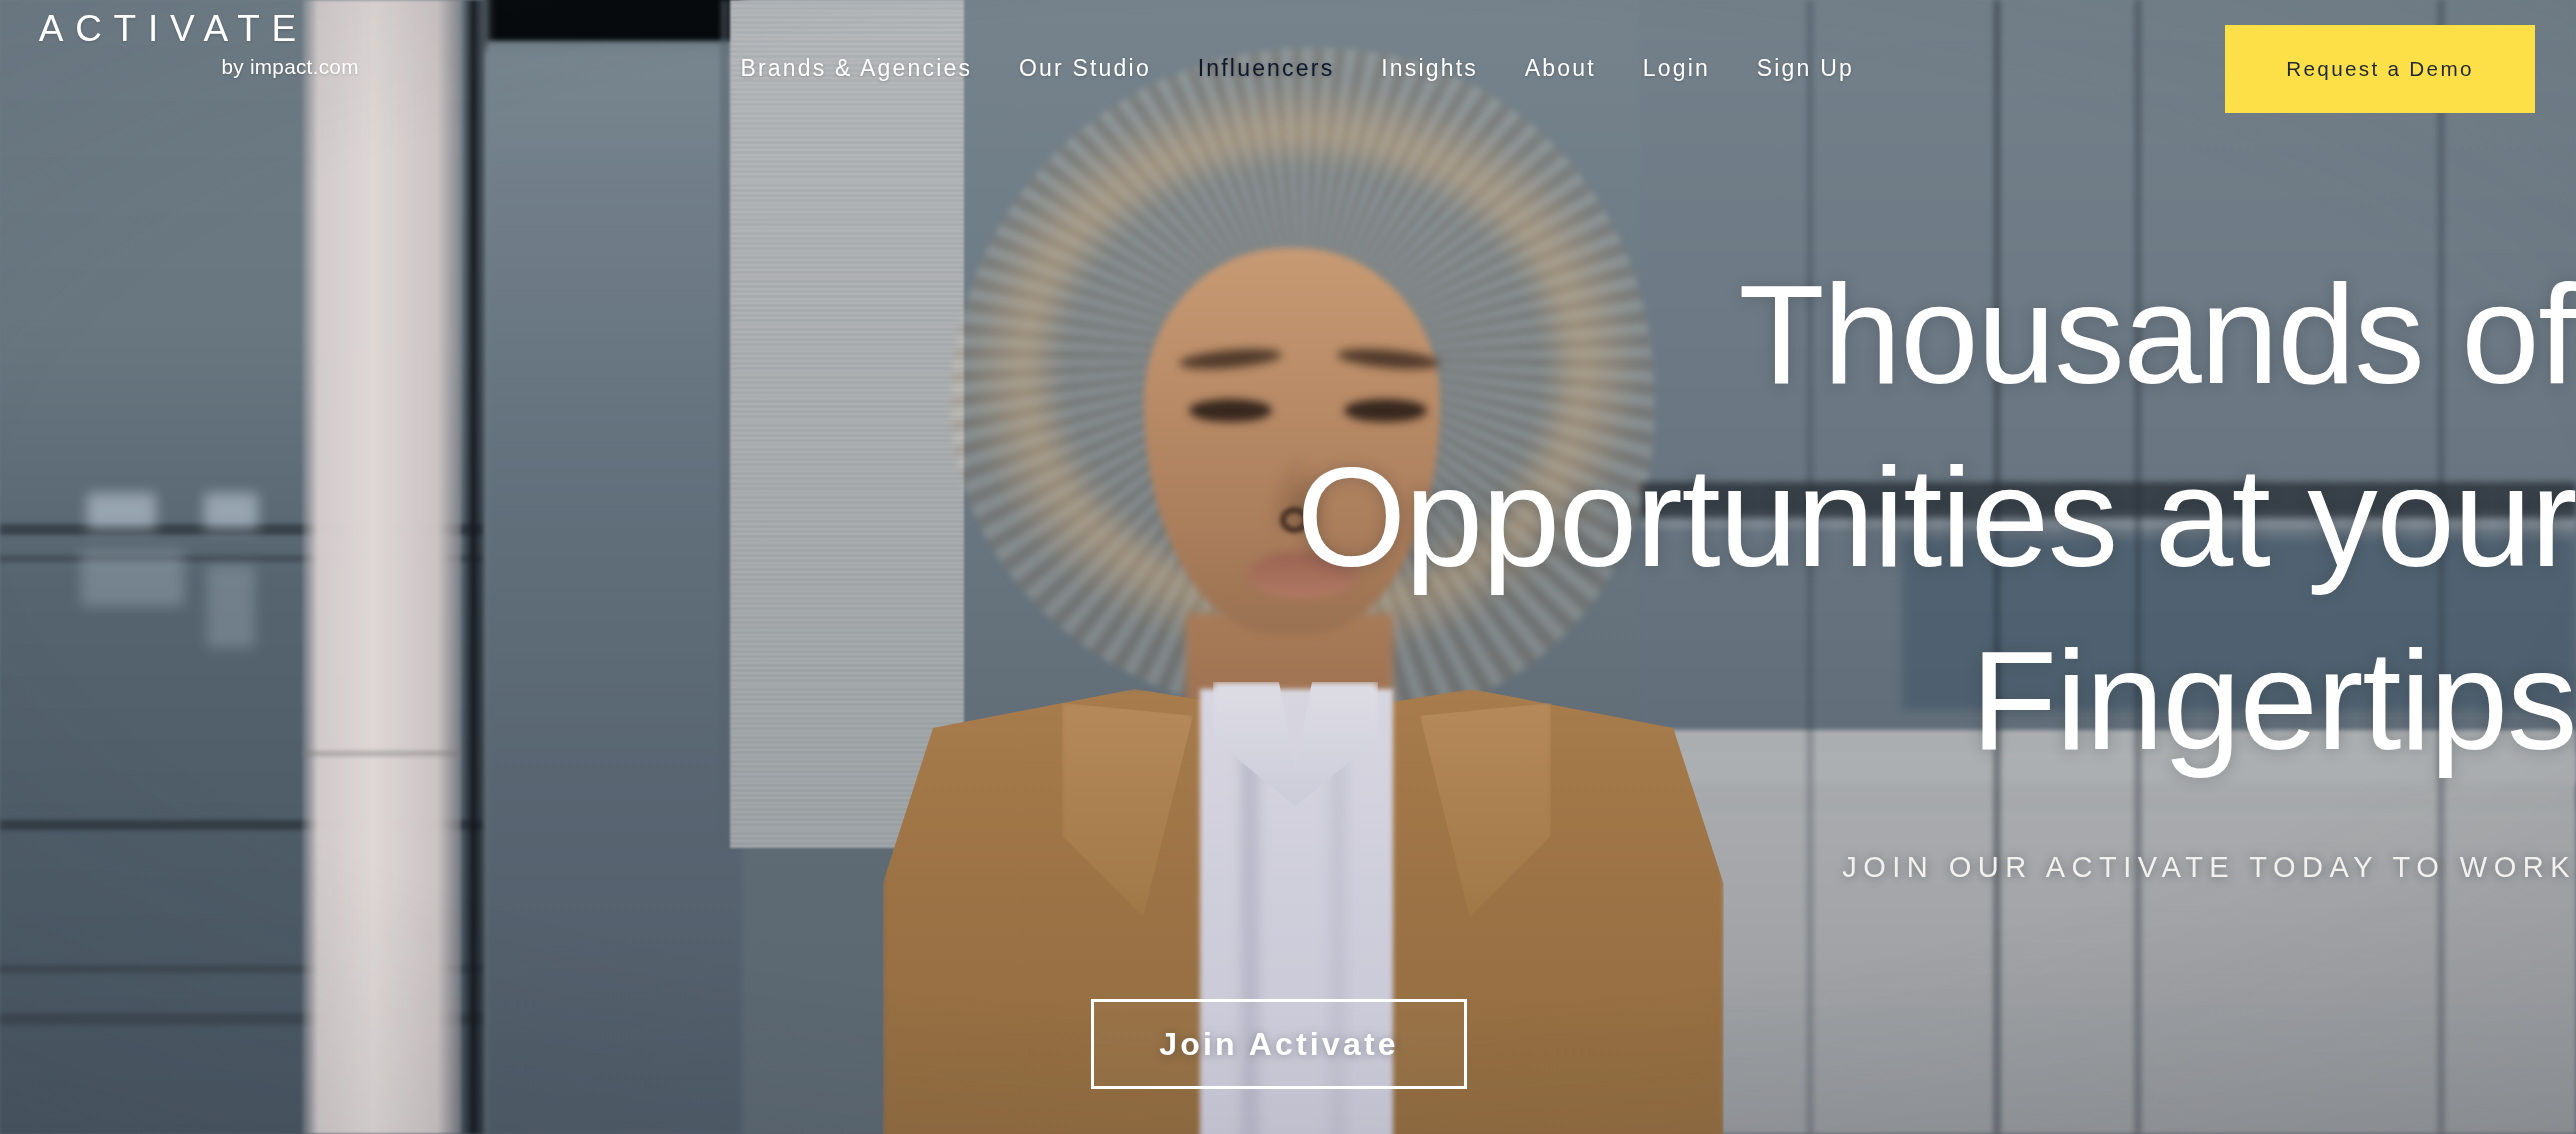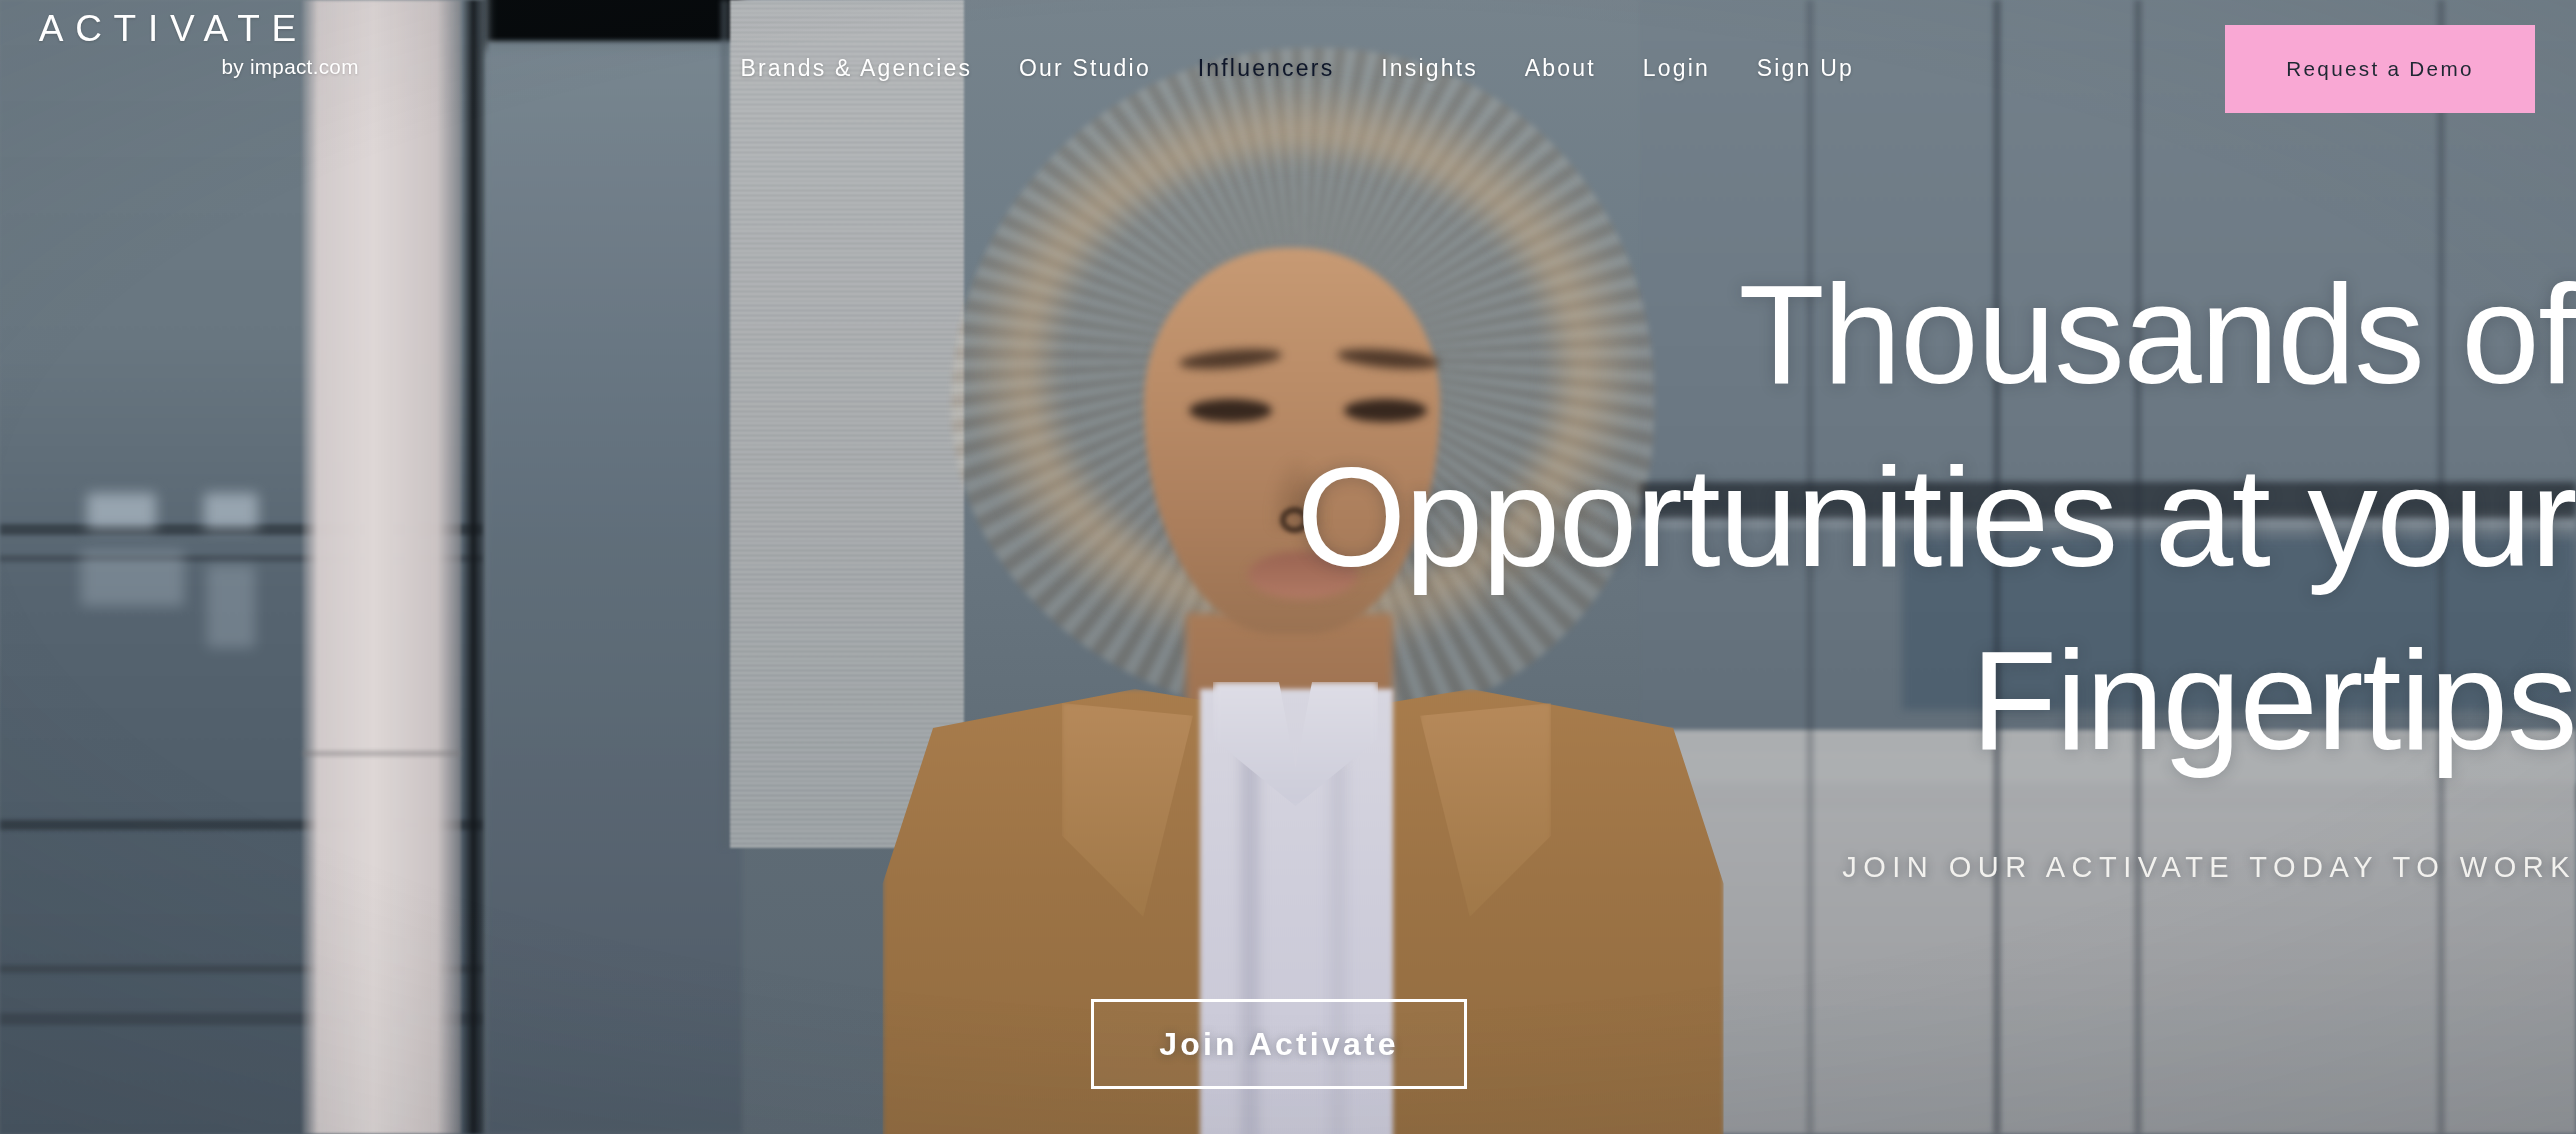--- a/index.html
+++ b/index.html
@@ -265,21 +265,21 @@
     color:#ffffff; font-size:23px; font-weight:300;
     letter-spacing:2.2px; white-space:nowrap;
     padding:0 23.4px; cursor:pointer;
     text-shadow:0 0.7px 3.4px rgba(0,0,0,.22);
   }
   .nav-item.dim { color:#0f172a; }
 
   .demo-btn {
     position:absolute; left:2225px; top:25px;
     width:310px; height:88px;
-    background:#f9a8d4;
+    background:#fde047;
     display:flex; align-items:center; justify-content:center;
     cursor:pointer;
   }
   .demo-btn span {
     color:#1f2833; font-size:20.7px; font-weight:400; letter-spacing:2.3px;
     white-space:nowrap;
   }
 
   
   .hero-content {

